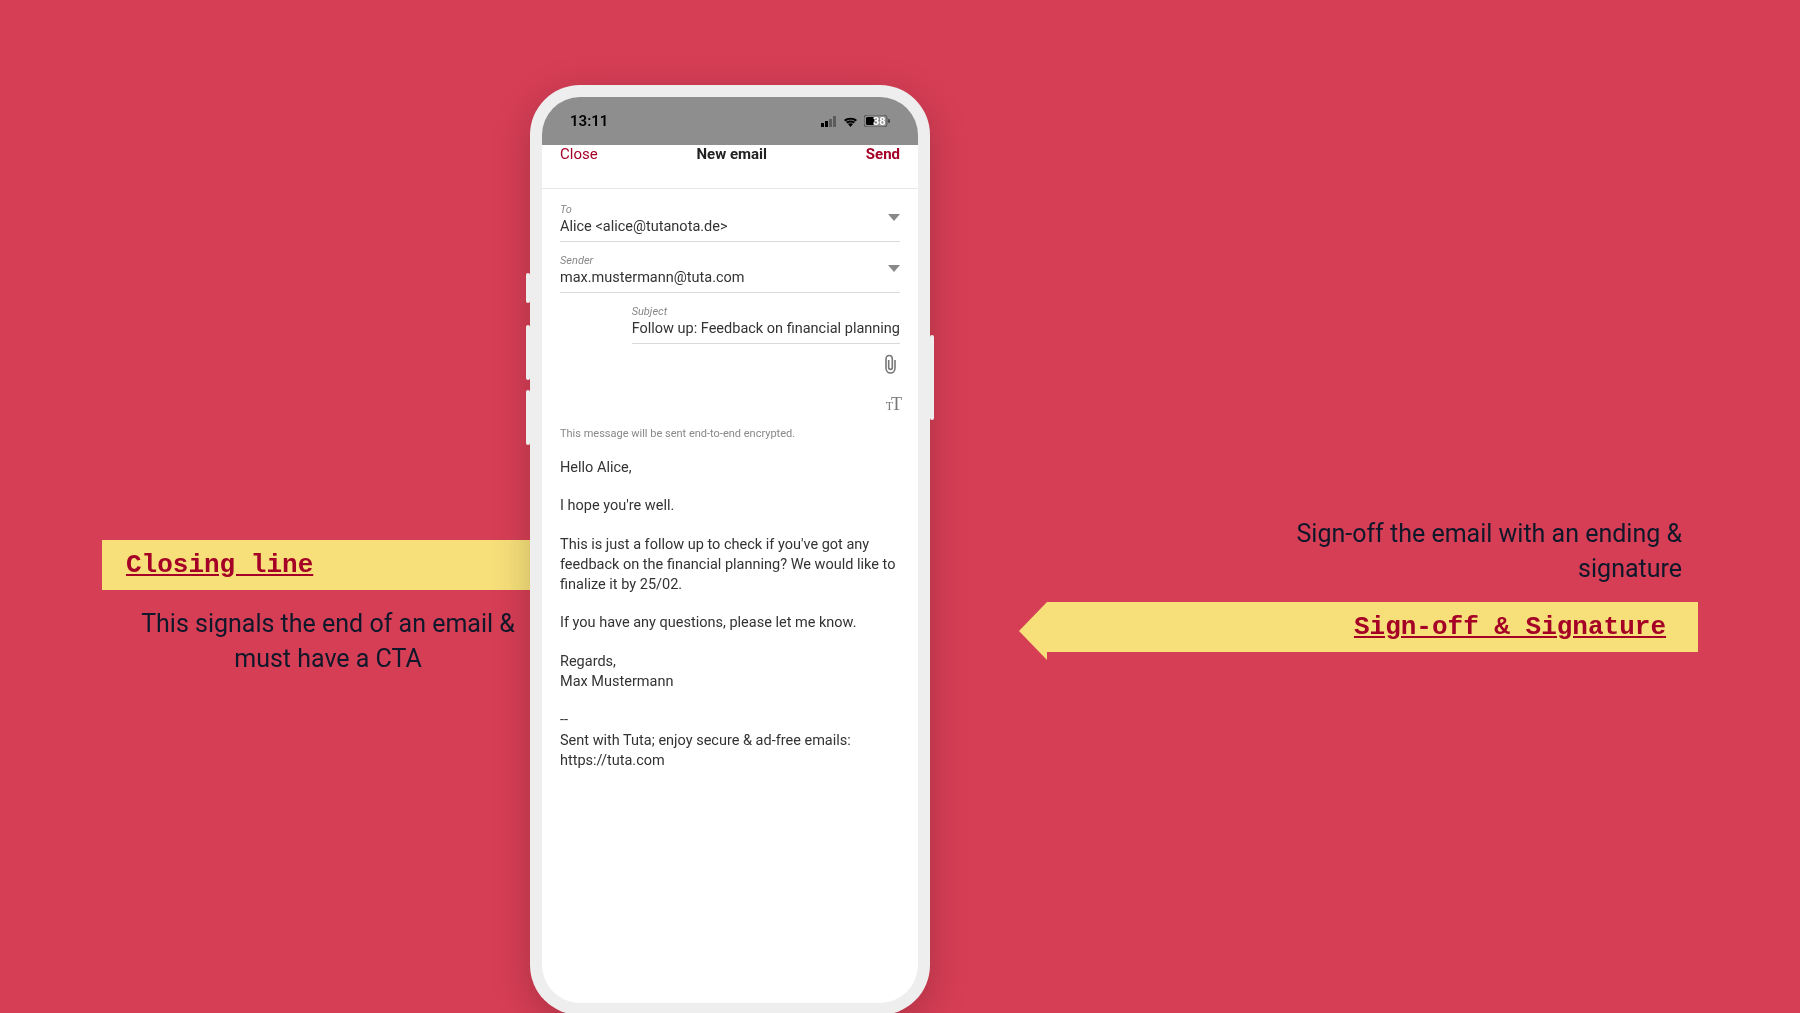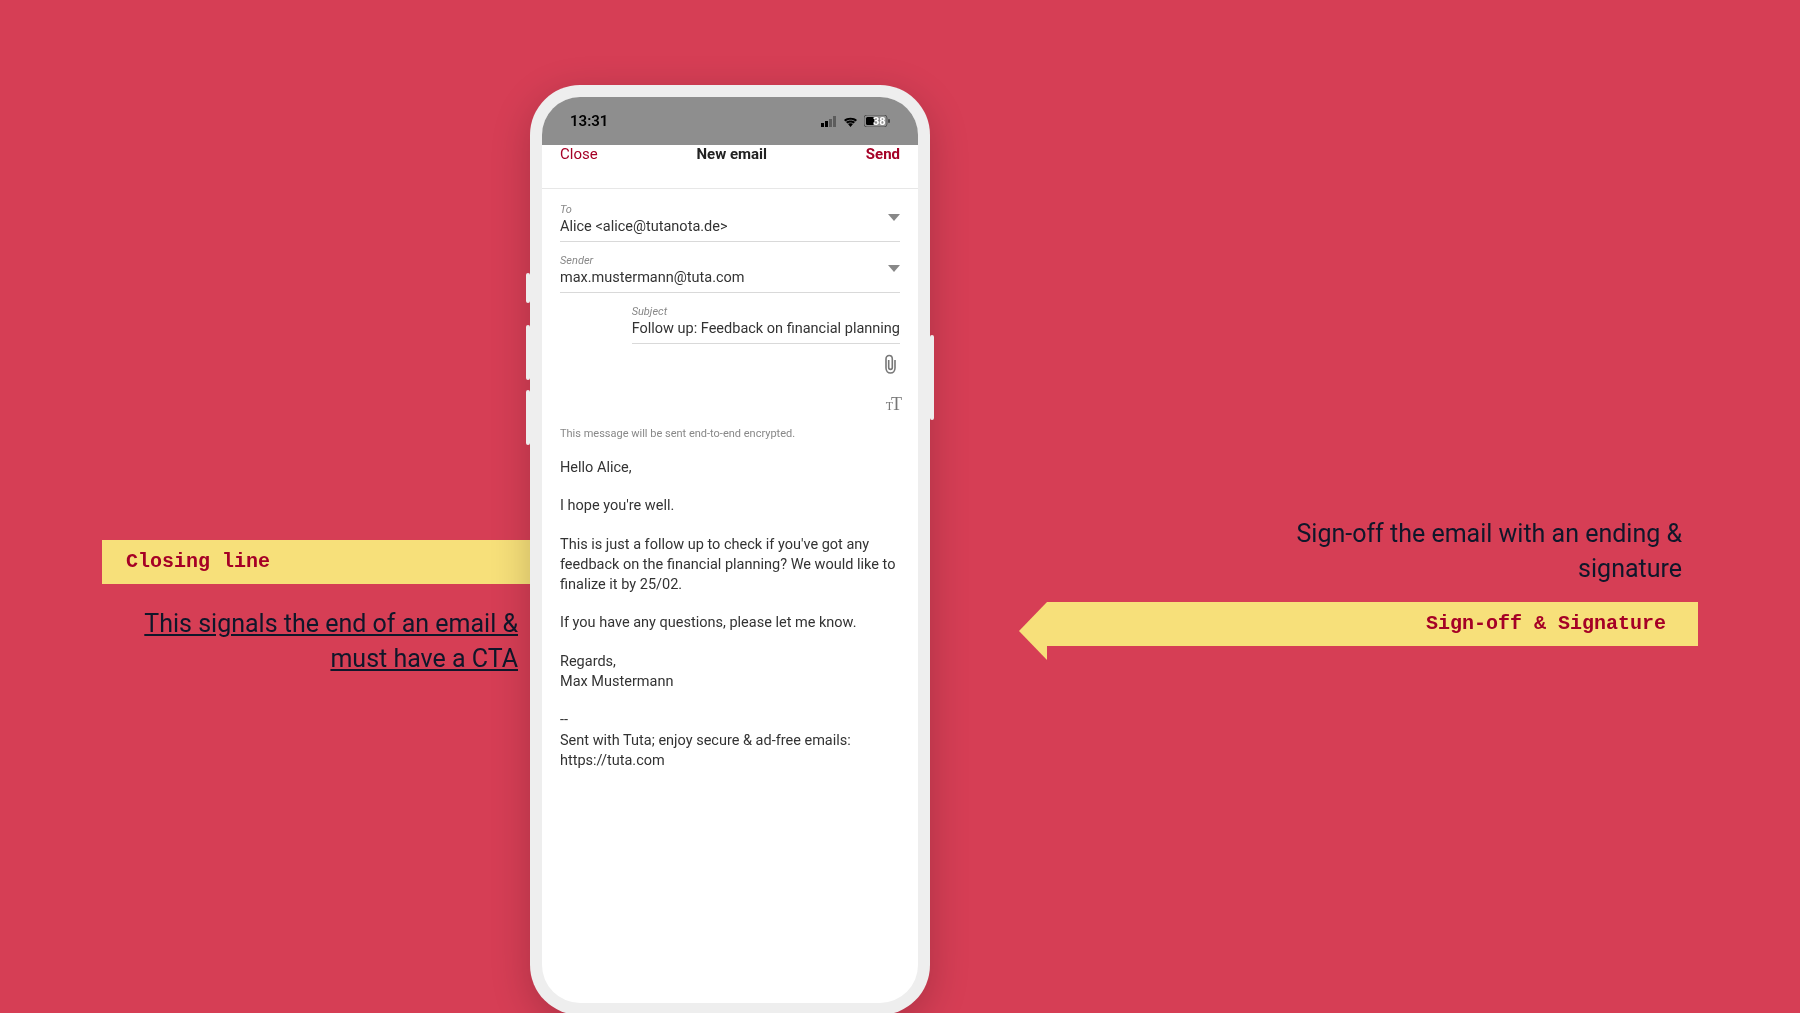--- a/index.html
+++ b/index.html
@@ -111,23 +111,24 @@
   .btn-l3 { left: -4px; top: 305px; width: 4px; height: 55px; }
   .btn-r1 { right: -4px; top: 250px; width: 4px; height: 85px; }
 
   
   .callout {
     position: absolute;
     background: #f7e07a;
     color: #a50026;
     font-family: "Courier New", monospace;
     font-weight: 700;
-    font-size: 20px;
+    font-size: 26px;
     padding: 12px 24px;
     line-height: 1;
+    text-decoration: underline;
   }
   .callout-left {
     left: 102px;
     top: 540px;
     width: 450px;
   }
   .callout-left::after {
     content: "";
     position: absolute;
     right: -28px; top: 0;
@@ -155,25 +156,24 @@
   }
 
   .caption {
     position: absolute;
     color: #0f172a;
     font-size: 25px;
     line-height: 1.4;
     font-weight: 400;
   }
   .caption-left {
-    left: 118px;
+    left: 128px;
     top: 606px;
     width: 400px;
-    text-align: right;
-    text-decoration: underline;
+    text-align: center;
   }
   .caption-right {
     right: 118px;
     top: 516px;
     width: 400px;
     text-align: right;
   }
 </style>
 </head>
 <body>
@@ -190,21 +190,21 @@
 
 <div class="phone">
   <div class="side-btn btn-l1"></div>
   <div class="side-btn btn-l2"></div>
   <div class="side-btn btn-l3"></div>
   <div class="side-btn btn-r1"></div>
 
   <div class="screen">
 
     <div class="status-bar">
-      <span>13:31</span>
+      <span>13:11</span>
       <div class="status-right">
         <span>
           <svg width="16" height="11" viewBox="0 0 16 11">
               <rect x="0" y="7" width="3" height="4" fill="#000"></rect>
               <rect x="4" y="5" width="3" height="6" fill="#000"></rect>
               <rect x="8" y="3" width="3" height="8" fill="#000" opacity="0.35"></rect>
               <rect x="12" y="0" width="3" height="11" fill="#000" opacity="0.35"></rect>
             </svg>
         </span>
         <span>

